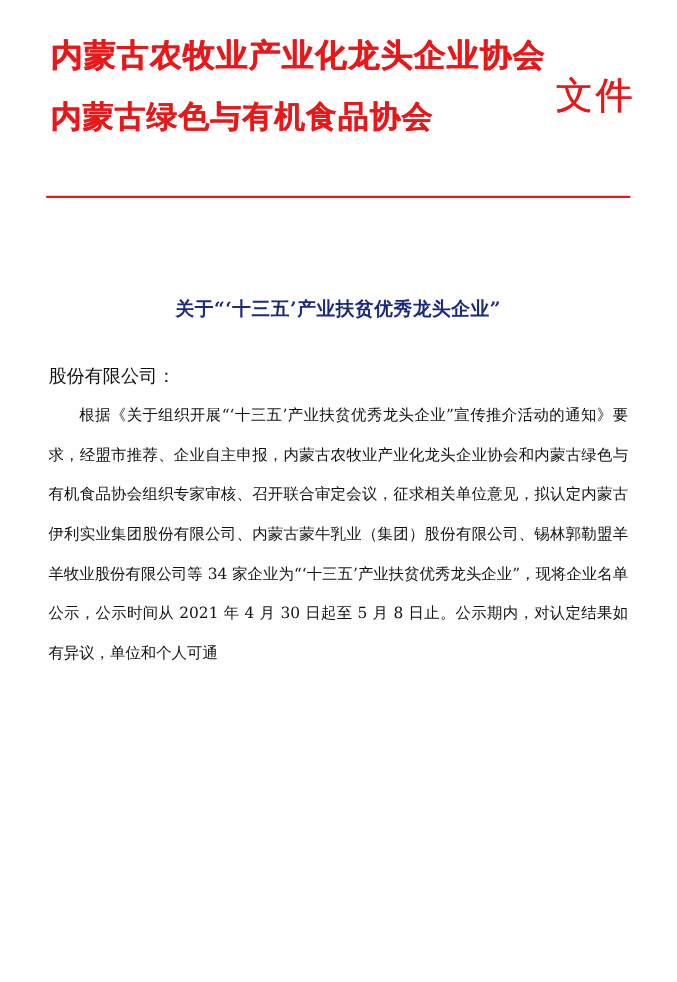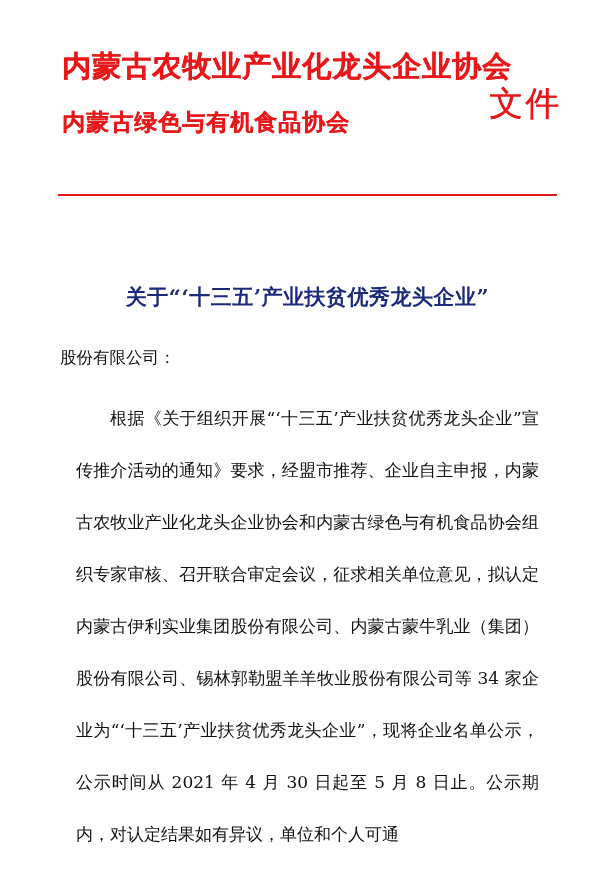--- a/index.html
+++ b/index.html
@@ -12,21 +12,21 @@
     width: 615px;
     height: 893px;
     font-family: "DejaVu Serif", "Liberation Serif", serif;
     overflow: hidden;
   }
   .page {
     position: relative;
     width: 615px;
     height: 893px;
     background: #fefefe;
-    padding: 16px;
+    padding: 0;
   }
 
   
   .masthead {
     padding: 30px 28px 0 28px;
     position: relative;
   }
   .mast-line {
     color: #e8171a;
     font-weight: bold;
@@ -35,21 +35,21 @@
     font-family: "DejaVu Serif", "Liberation Serif", serif;
   }
   .mast-line-1 {
     font-size: 29px;
     line-height: 40px;
     text-align: left;
     padding-left: 18px;
     text-shadow: 0.5px 0 0 #e8171a;
   }
   .mast-line-2 {
-    font-size: 23px;
+    font-size: 28px;
     line-height: 40px;
     text-align: left;
     padding-left: 18px;
     margin-top: 16px;
     text-shadow: 0.5px 0 0 #e8171a;
   }
   .mast-doc-word {
     position: absolute;
     right: 38px;
     top: 68px;
@@ -66,21 +66,21 @@
     height: 2px;
     background: #e8171a;
   }
 
   
   .doc-title {
     margin-top: 78px;
     text-align: center;
     color: #1b2a7a;
     font-weight: bold;
-    font-size: 21px;
+    font-size: 17px;
     line-height: 46px;
     letter-spacing: 0.5px;
     padding: 0 46px;
   }
   .doc-title .t2 { display: block; }
 
   
   .body-text {
     margin-top: 20px;
     padding: 0 44px;
@@ -89,24 +89,24 @@
     line-height: 36px;
     text-align: justify;
     text-justify: inter-ideograph;
   }
   .salutation {
     margin: 0 0 0 0;
     font-size: 16.5px;
     line-height: 36px;
   }
   .para {
-    margin: 16px;
+    margin: 0;
     text-indent: 2em;
-    font-size: 17px;
-    line-height: 52px;
+    font-size: 14px;
+    line-height: 36px;
   }
 </style>
 </head>
 <body>
 
 <div class="page">
 
   <div class="masthead">
     <div class="mast-line mast-line-1">内蒙古农牧业产业化龙头企业协会</div>
     <div class="mast-line mast-line-2">内蒙古绿色与有机食品协会</div>

